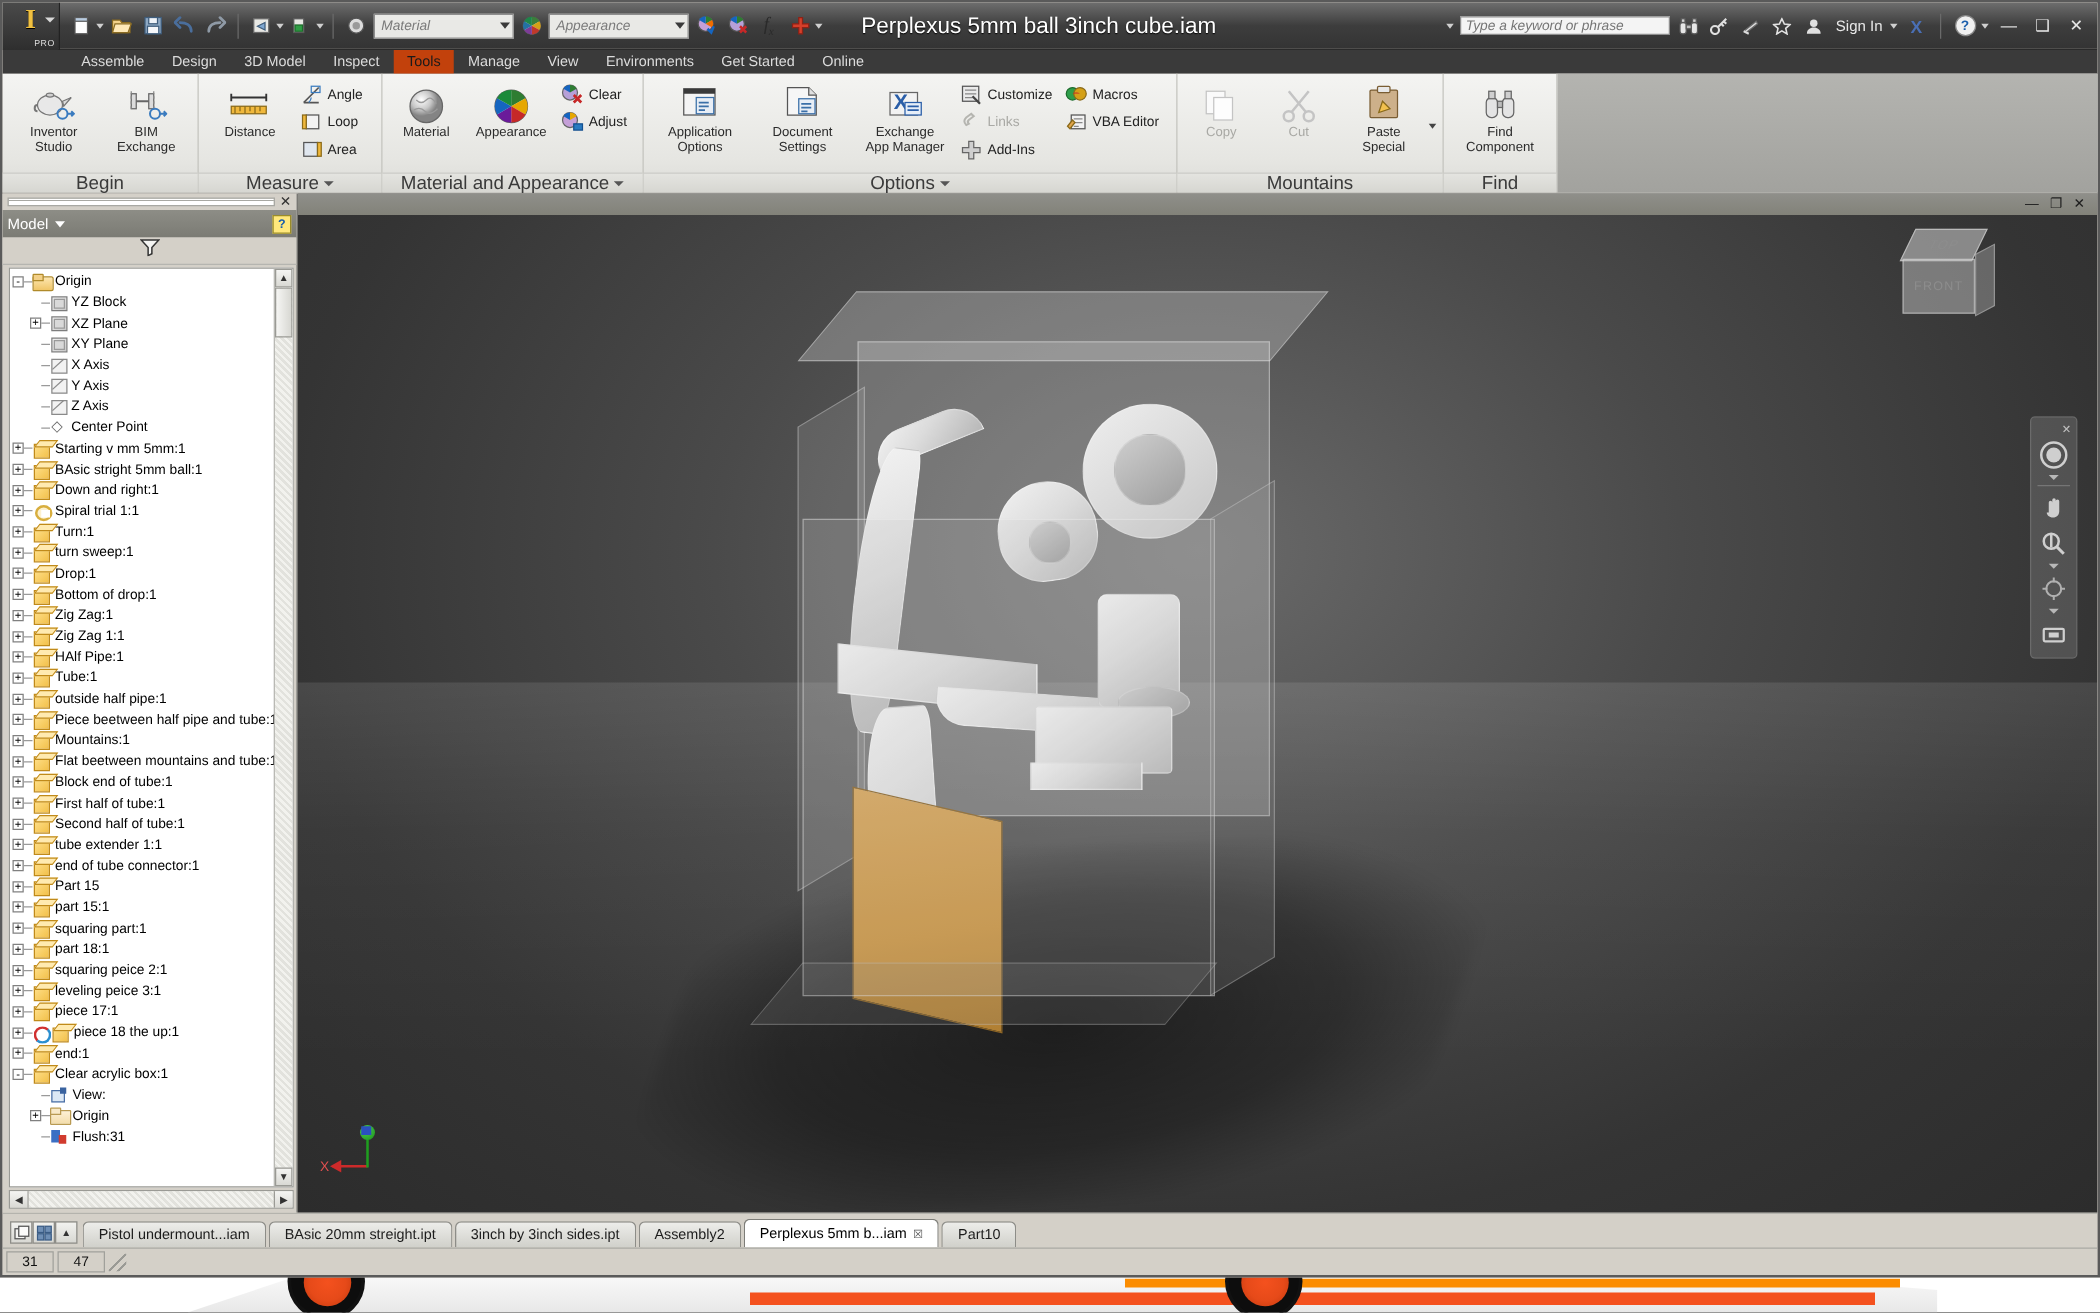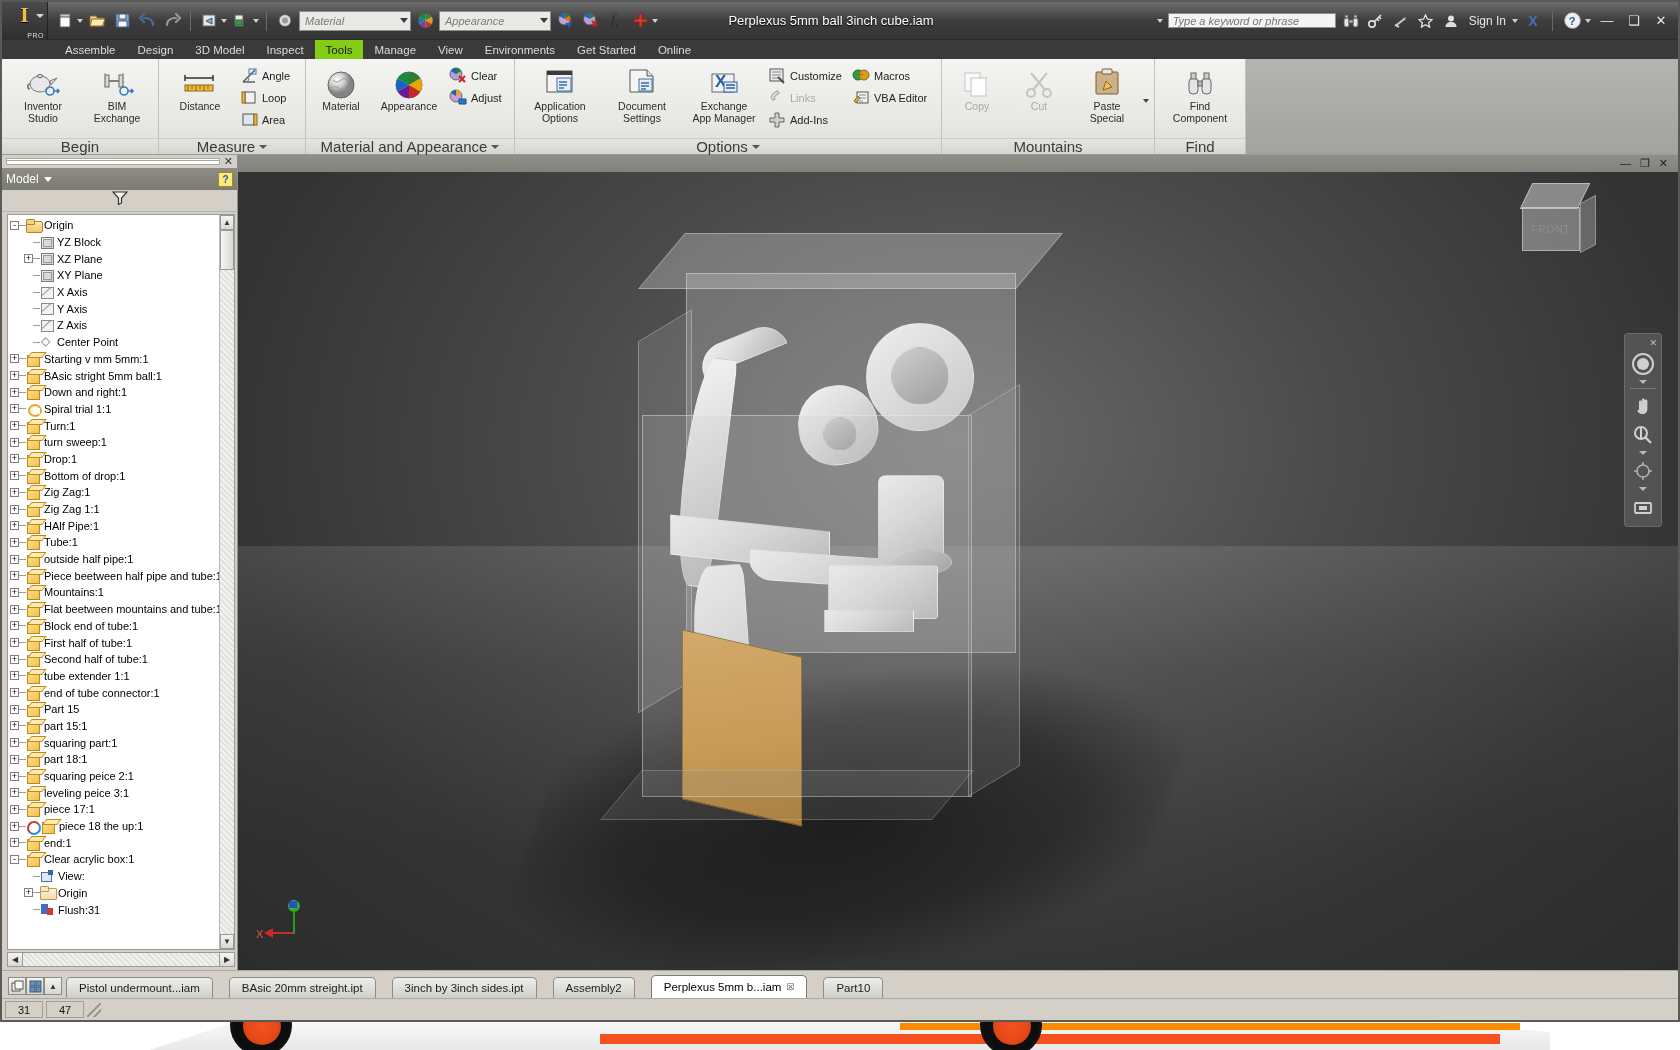--- a/index.html
+++ b/index.html
@@ -94,21 +94,21 @@
   .qsep { width:1px; height:20px; background:#6a6a6a; margin:0 4px; }
   .qcaret { width:0;height:0;border-left:3px solid transparent;border-right:3px solid transparent;border-top:4px solid #cfcfcf; margin-left:-2px;}
   .combo {
     width:112px; height:20px; background:#e9e9e6; border:1px solid #8d8d8d;
     display:flex; align-items:center; padding:0 2px 0 5px; font-size:11px;
     color:#7a7a7a; font-style:italic; position:relative;
   }
   .combo .ar { margin-left:auto; width:0;height:0;border-left:4px solid transparent;border-right:4px solid transparent;border-top:5px solid #3a3a3a;}
   #win-title {
     position:absolute; left:0; right:18px; text-align:center;
-    color:#ffffff; font-size:13px; pointer-events:none;
+    color:#ffffff; font-size:18px; pointer-events:none;
     text-shadow:0 1px 1px #000;
   }
   #title-right {
     margin-left:auto; display:flex; align-items:center; gap:5px; padding-right:6px; height:100%;
   }
   #search-input {
     width:168px; height:15px; background:#f4f4f4; border:1px solid #8e8e8e;
     font-size:11px; color:#8a8a8a; font-style:italic; padding:0 4px;
     font-family:"Liberation Sans", sans-serif;
   }
@@ -122,21 +122,21 @@
 
   
   #ribbon-tabs {
     height:19px; flex:0 0 19px; background:#3a3a3a;
     display:flex; align-items:flex-end; padding-left:52px; gap:0;
   }
   .rtab {
     height:19px; padding:0 11px; color:#dcdcdc; font-size:11.5px;
     display:flex; align-items:center;
   }
-  .rtab.active { background:#84cc16; color:#1a1a1a; }
+  .rtab.active { background:#c2410c; color:#1a1a1a; }
 
   
   #ribbon {
     flex:0 0 96px; height:96px;
     background: linear-gradient(180deg,#f4f4f2 0%, #e6e6e2 72%, #dcdcd8 100%);
     border-bottom:1px solid #9b9b96;
     display:flex;
   }
   .rpanel { display:flex; flex-direction:column; border-right:1px solid #c3c3be; height:100%; }
   .rpanel-items { flex:1; display:flex; align-items:flex-start; padding:4px 5px 0 5px; gap:2px;}
@@ -464,21 +464,21 @@
   .tb-small {
     width:18px;height:18px; margin-bottom:3px;
     border:1px solid #8d8d88; background:linear-gradient(180deg,#f2f2ef,#d8d8d3);
     display:flex;align-items:center;justify-content:center;
   }
   .dtab {
     height:21px; padding:0 12px; font-size:11.5px; color:#1c1c1c;
     display:flex; align-items:center; gap:5px;
     background:linear-gradient(180deg,#ededea,#d0d0ca);
     border:1px solid #8d8d88; border-bottom:none;
-    border-radius:5px 5px 0 0; margin-right:16px;
+    border-radius:5px 5px 0 0; margin-right:2px;
   }
   .dtab.active {
     background:#ffffff; color:#000; height:23px;
     border-color:#7d7d78;
   }
   .dtab .tabx { font-size:9px; color:#555; }
 
   
   #statusbar {
     flex:0 0 22px; height:22px;

